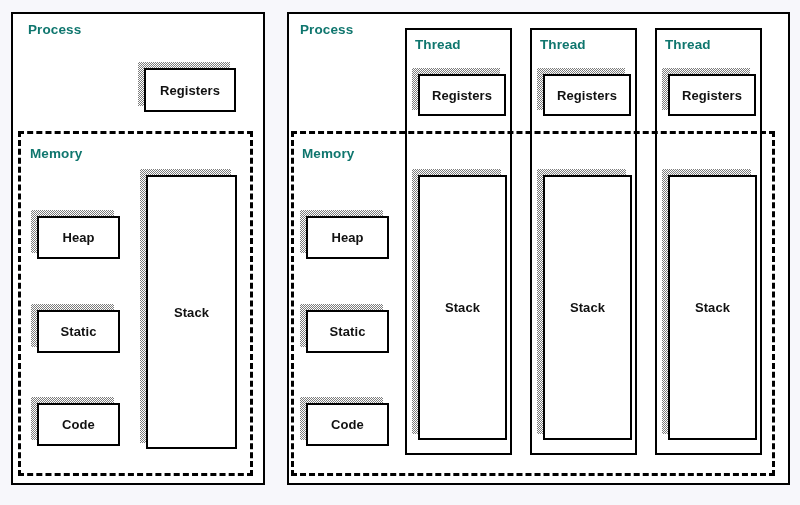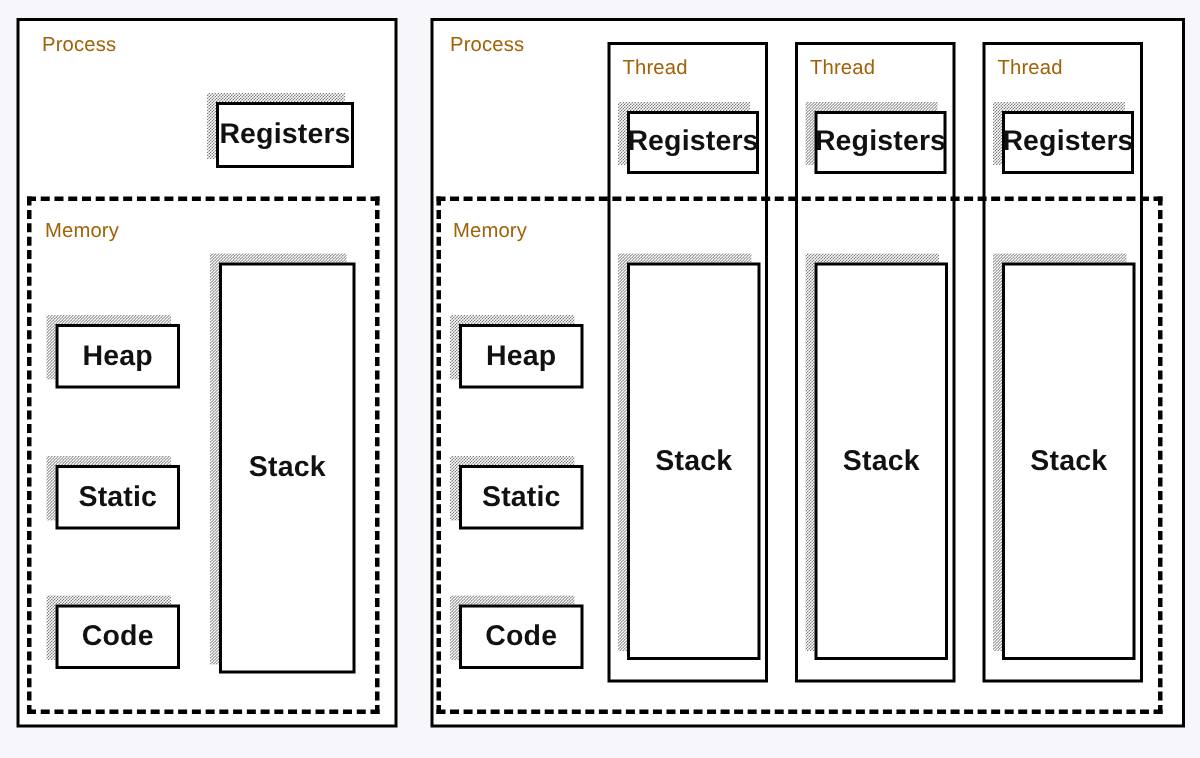--- a/index.html
+++ b/index.html
@@ -49,27 +49,27 @@
       linear-gradient(45deg, #7b7b7b 25%, transparent 25%, transparent 75%, #7b7b7b 75%);
     background-size: 2px 2px;
     background-position: 0 0, 1px 1px;
     border: 0;
   }
 
   
   .label {
     position: absolute;
     font-size: 13.5px;
-    font-weight: normal;
-    color: #a16207;
+    font-weight: bold;
+    color: #0f766e;
     white-space: nowrap;
     letter-spacing: 0.1px;
   }
   .panel-text {
-    font-size: 19px;
+    font-size: 13px;
     font-weight: bold;
     color: #111;
     white-space: nowrap;
     letter-spacing: 0.1px;
   }
 </style>
 </head>
 <body>
 
 <div id="canvas">

